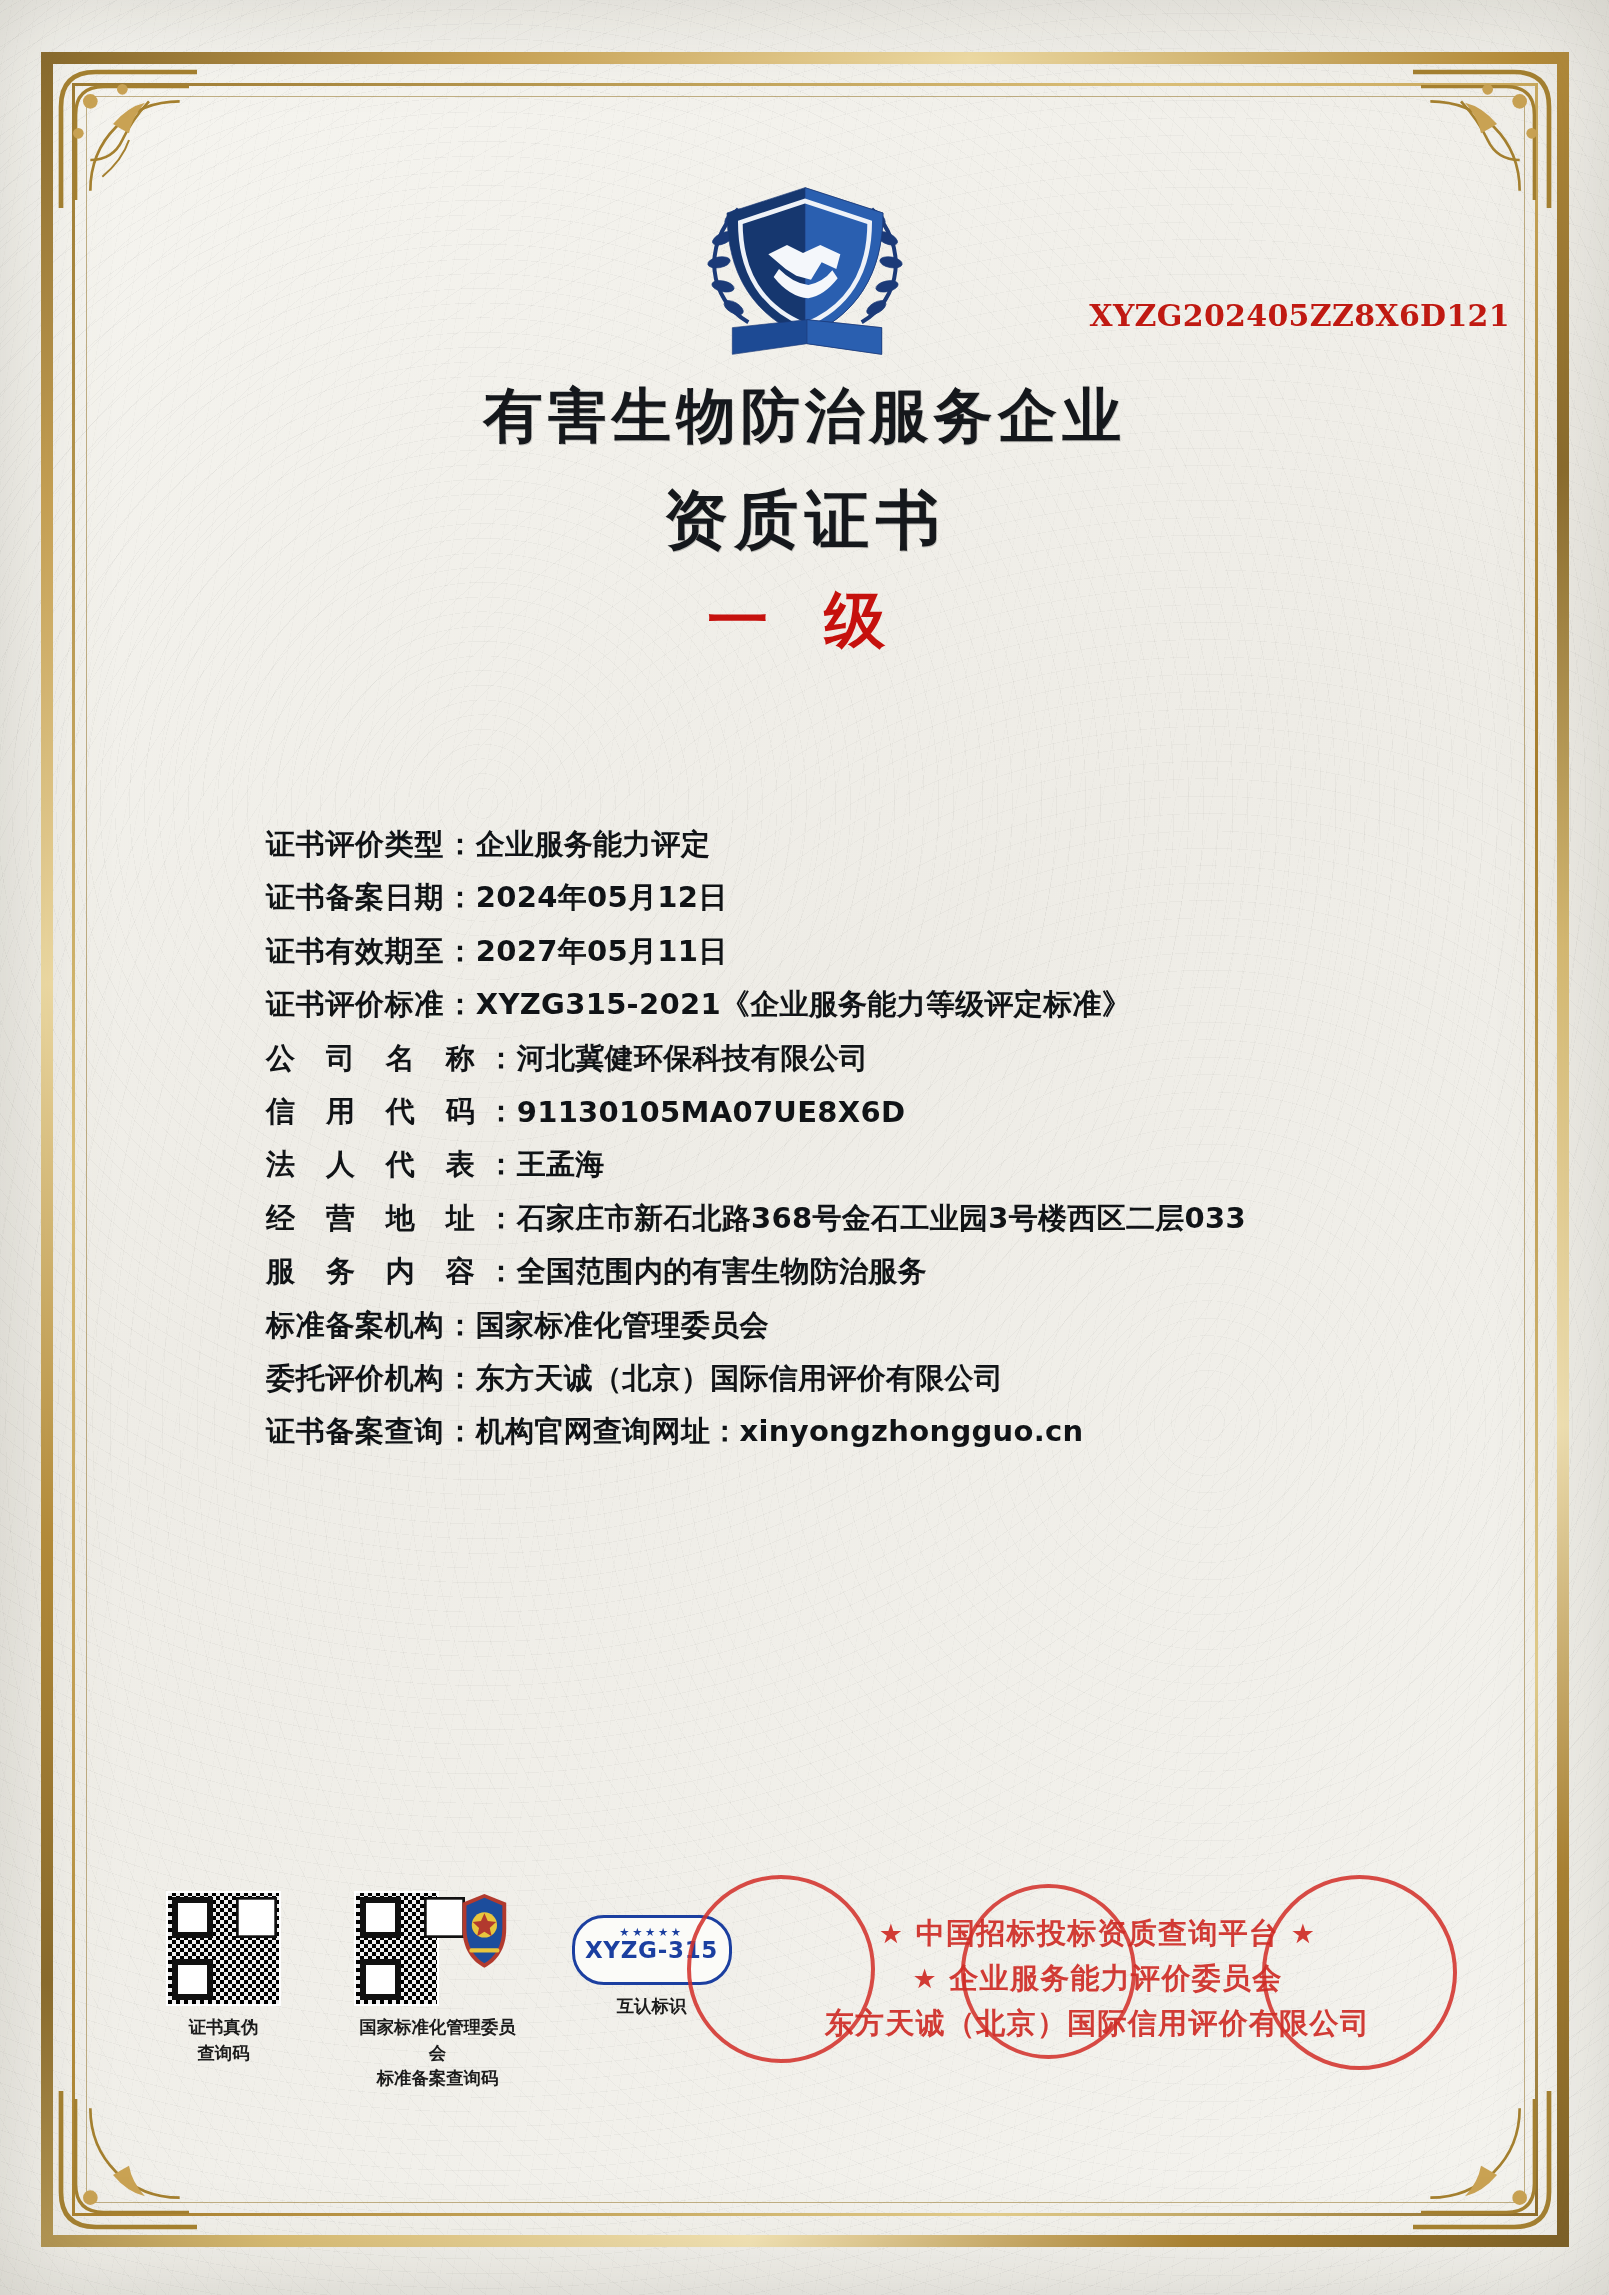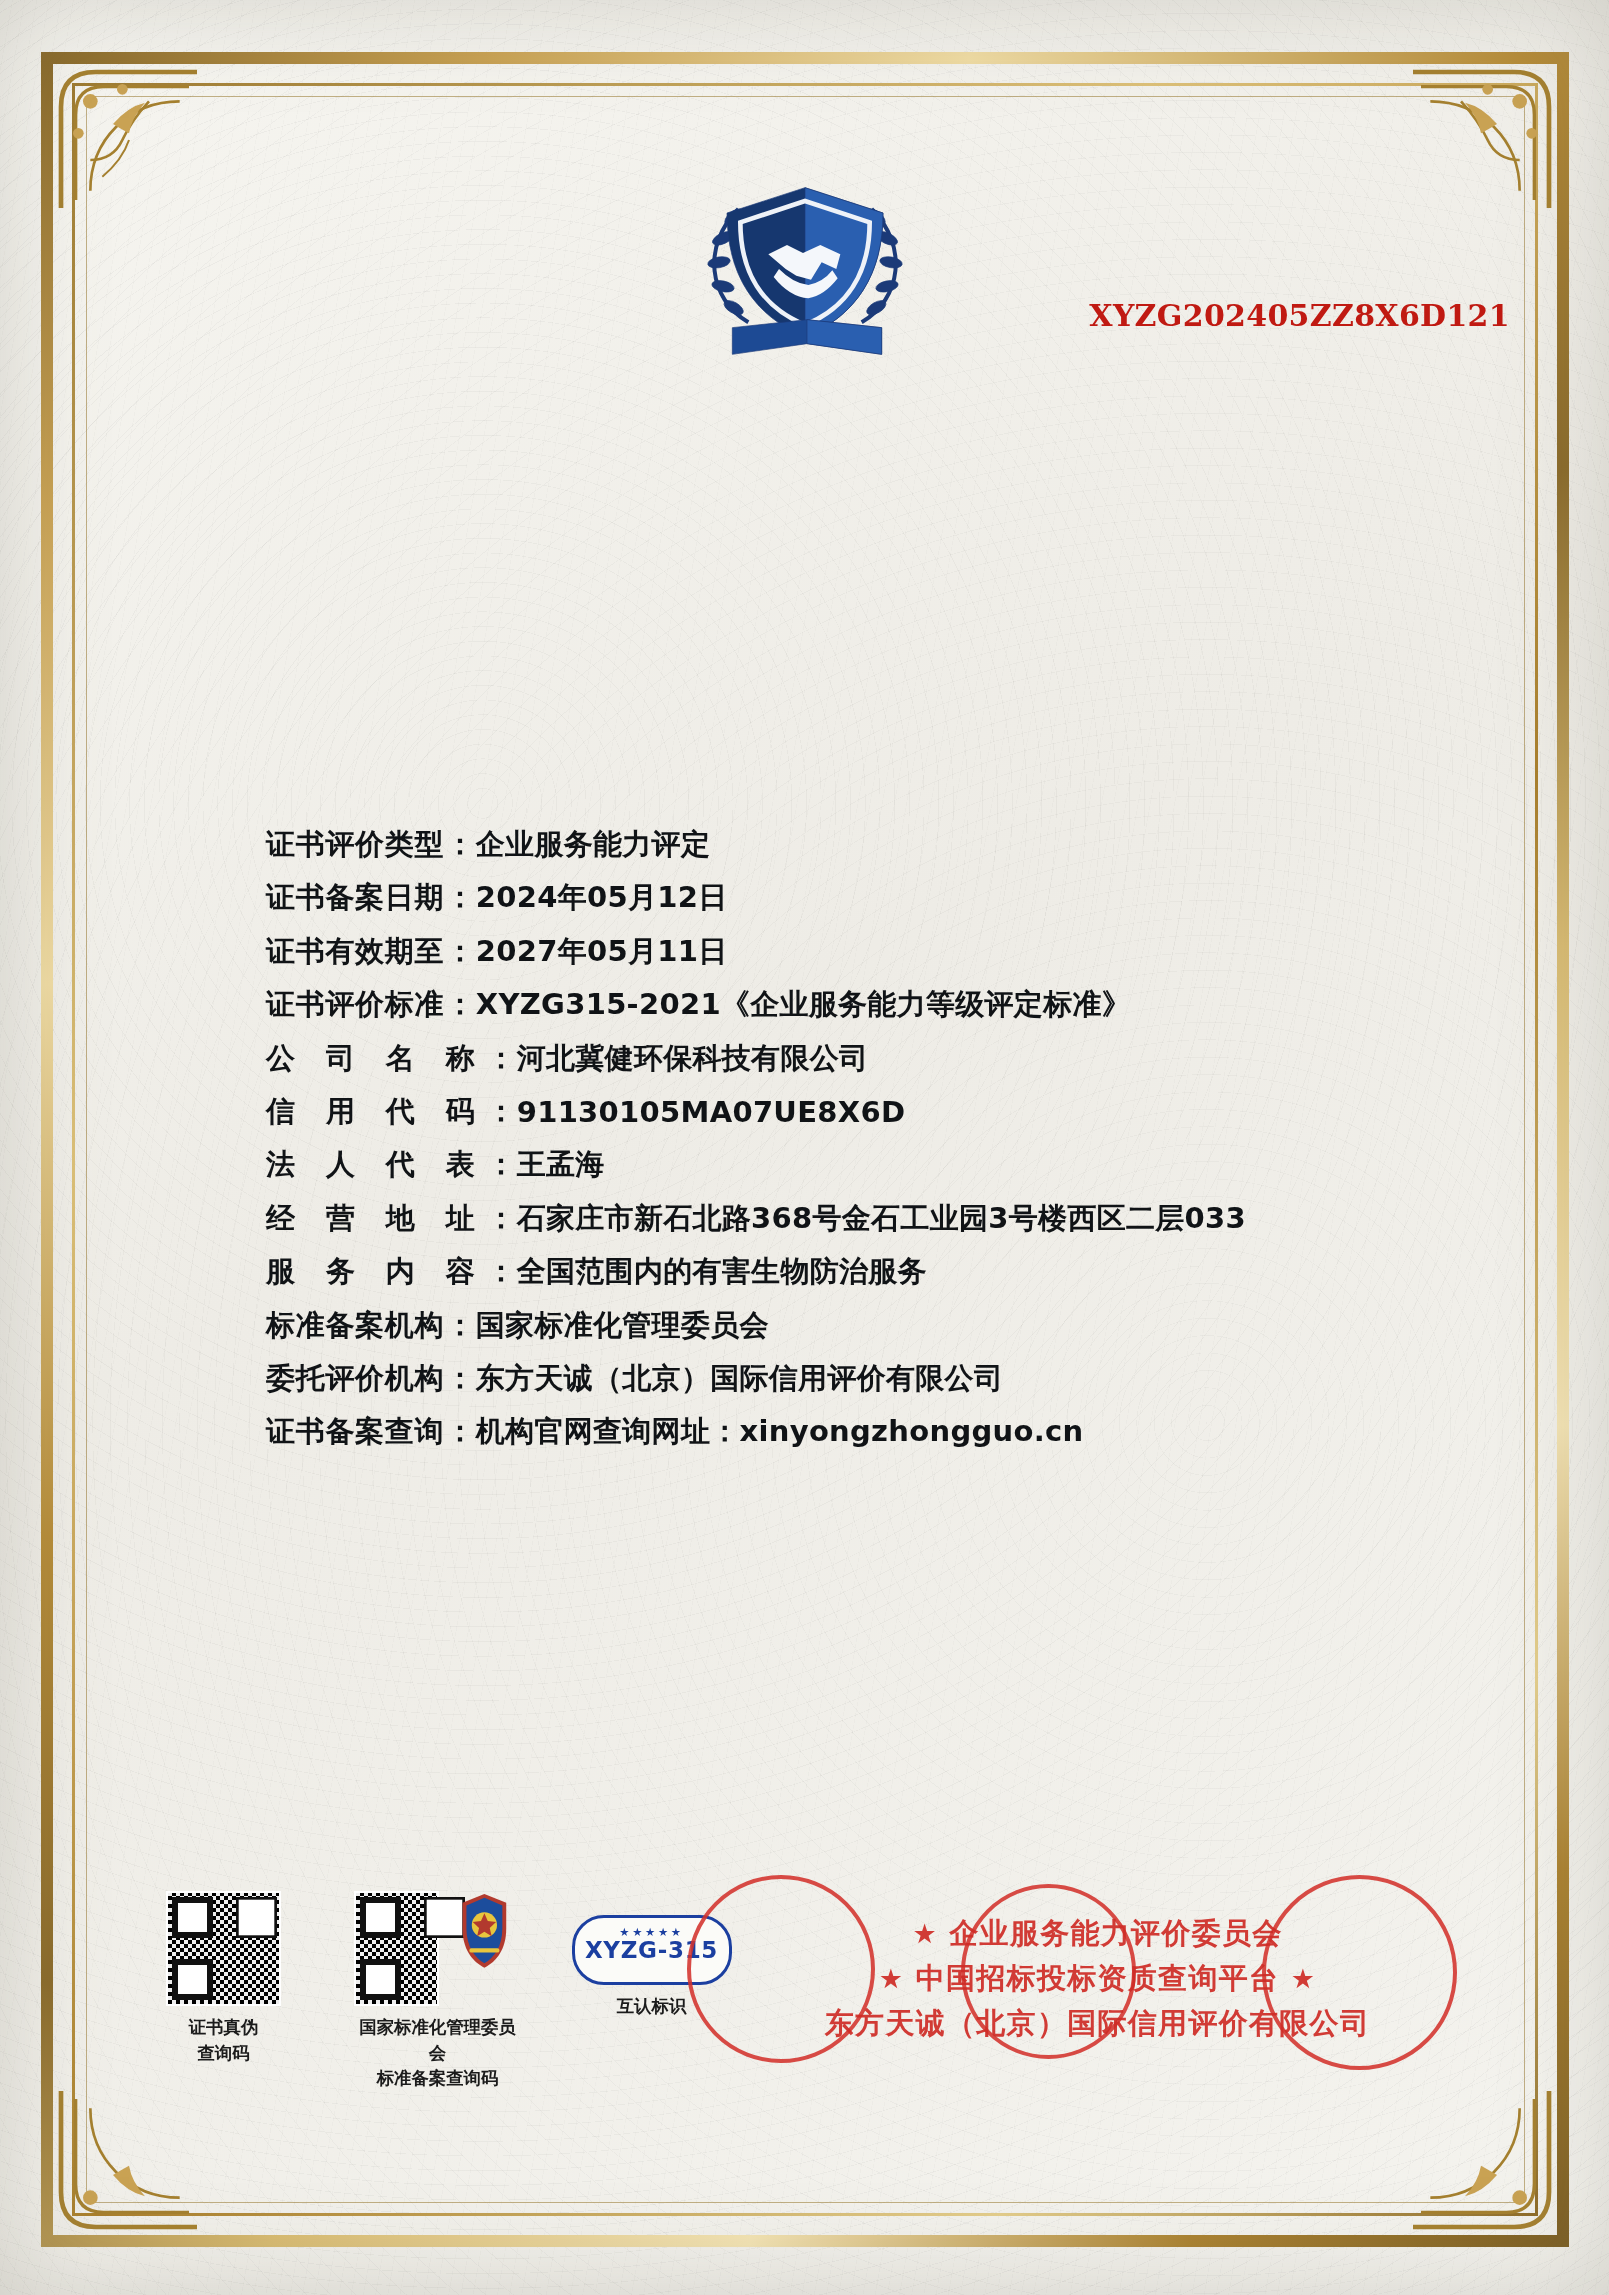--- a/index.html
+++ b/index.html
@@ -408,20 +408,25 @@
           <path d="M126 238 L238 226 L350 238 L350 278 L238 262 L126 278 Z" fill="#1d4a94"></path>
           <path d="M238 226 L350 238 L350 278 L238 262 Z" fill="#2a5fb0"></path>
         </g>
       </svg>
     </div>
 
     <div class="cert-no">
       <div class="value">XYZG202405ZZ8X6D121</div>
     </div>
 
+    <div class="title-block">
+      <div class="title-1">有害生物防治服务企业</div>
+      <div class="title-2">资质证书</div>
+      <div class="grade">一 级</div>
+    </div>
 
     <div class="info">
       <div class="row">
         <span class="k">证书评价类型</span>
         <span class="colon">：</span>
         <span class="v">企业服务能力评定</span>
       </div>
       <div class="row">
         <span class="k">证书备案日期</span>
         <span class="colon">：</span>
@@ -521,26 +526,26 @@
       </div>
 
       <div class="seals">
         <div class="seal" style="left:13.4px; top:0; width:180px; height:180px;"></div>
         <div class="seal" style="left:287px; top:9.4px; width:167px; height:167px;"></div>
         <div class="seal" style="left:588px; top:0; width:187px; height:187px;"></div>
 
         <div class="seal-text-block">
           <div class="sig-line" style="position:relative;">
             <span class="seal-star">★</span>
-            <span>企业服务能力评价委员会</span>
+            <span>中国招标投标资质查询平台</span>
+            <span class="seal-star">★</span>
           </div>
           <div class="sig-line" style="position:relative;">
             <span class="seal-star">★</span>
-            <span>中国招标投标资质查询平台</span>
-            <span class="seal-star">★</span>
+            <span>企业服务能力评价委员会</span>
           </div>
           <div class="sig-line" style="position:relative;">
             <span>东方天诚（北京）国际信用评价有限公司</span>
           </div>
         </div>
       </div>
     </div>
 
   </div>
 

